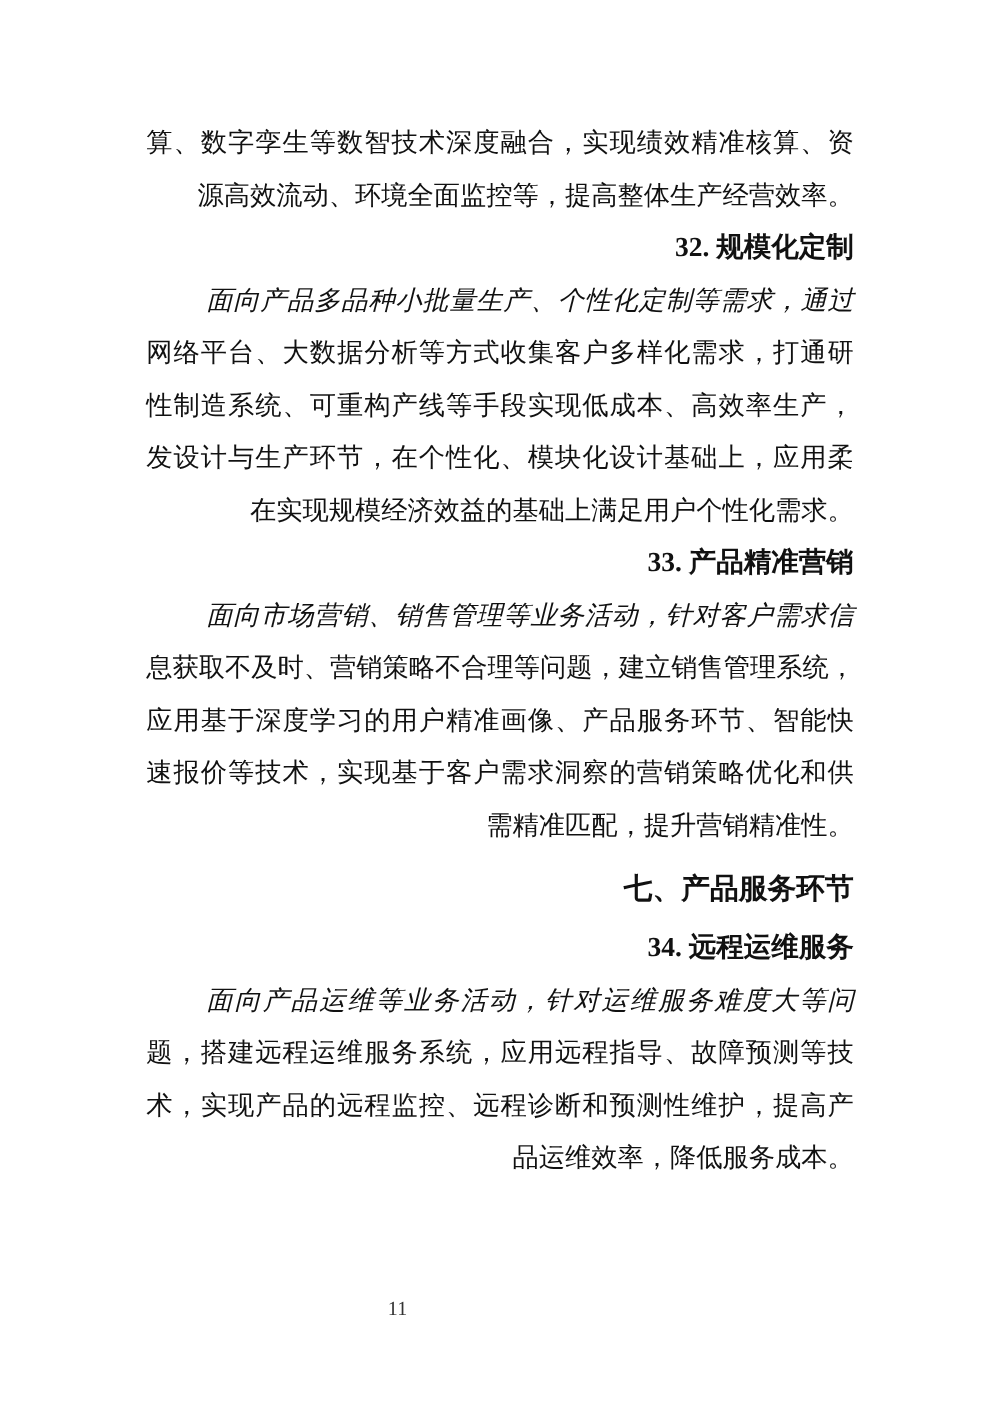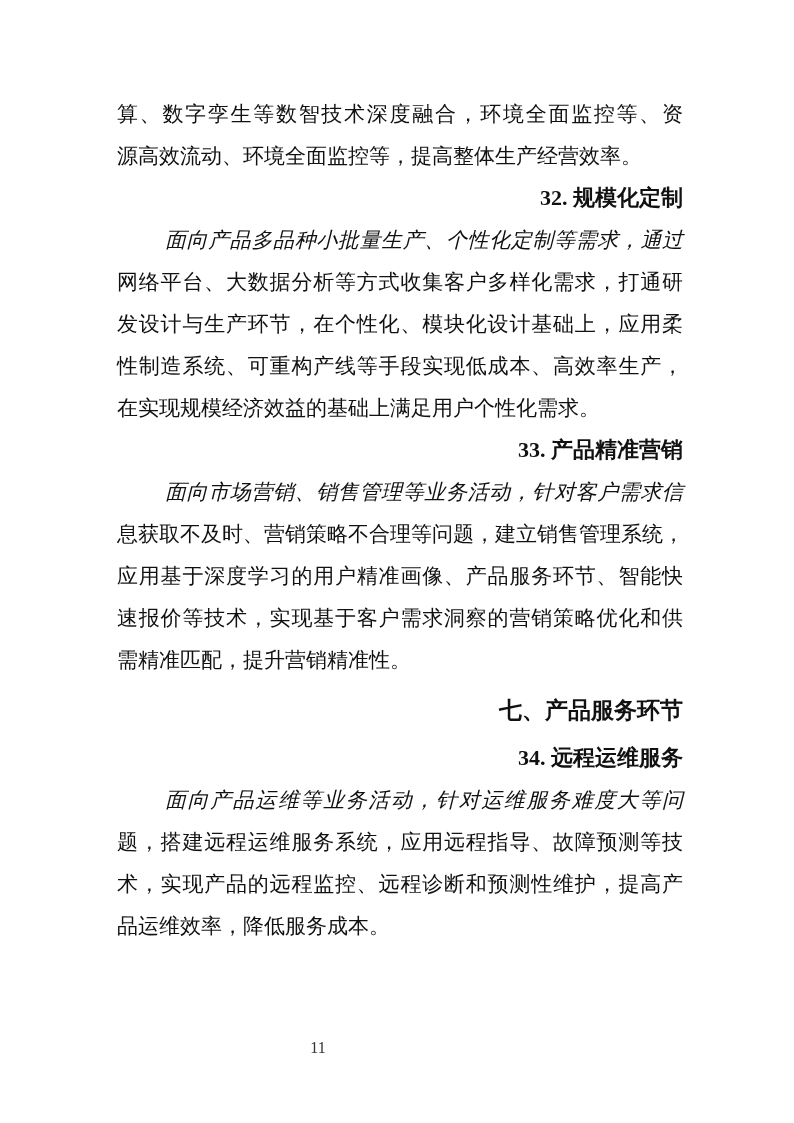--- a/index.html
+++ b/index.html
@@ -25,21 +25,21 @@
     line-height: 42px;
   }
   .line {
     height: 42px;
     text-align: justify;
     text-align-last: justify;
     text-justify: inter-character;
     white-space: nowrap;
   }
   .line.last {
-    text-align: left;
+    text-align: right;
     text-align-last: auto;
   }
   .line.first {
     text-indent: 48px;
     font-style: italic;
   }
   .h-num {
     height: 42px;
     padding-left: 48px;
     font-weight: bold;
@@ -71,31 +71,31 @@
     color: #333333;
   }
 </style>
 </head>
 <body>
 
 <div class="page">
   <div class="doc">
 
     <div>
-      <div class="line">算、数字孪生等数智技术深度融合，环境全面监控等、资</div>
+      <div class="line">算、数字孪生等数智技术深度融合，实现绩效精准核算、资</div>
       <div class="line last">源高效流动、环境全面监控等，提高整体生产经营效率。</div>
     </div>
 
     <div class="h-num">32. 规模化定制</div>
 
     <div>
       <div class="line first">面向产品多品种小批量生产、个性化定制等需求，通过</div>
       <div class="line">网络平台、大数据分析等方式收集客户多样化需求，打通研</div>
+      <div class="line">性制造系统、可重构产线等手段实现低成本、高效率生产，</div>
       <div class="line">发设计与生产环节，在个性化、模块化设计基础上，应用柔</div>
-      <div class="line">性制造系统、可重构产线等手段实现低成本、高效率生产，</div>
       <div class="line last">在实现规模经济效益的基础上满足用户个性化需求。</div>
     </div>
 
     <div class="h-num">33. 产品精准营销</div>
 
     <div>
       <div class="line first">面向市场营销、销售管理等业务活动，针对客户需求信</div>
       <div class="line">息获取不及时、营销策略不合理等问题，建立销售管理系统，</div>
       <div class="line">应用基于深度学习的用户精准画像、产品服务环节、智能快</div>
       <div class="line">速报价等技术，实现基于客户需求洞察的营销策略优化和供</div>

